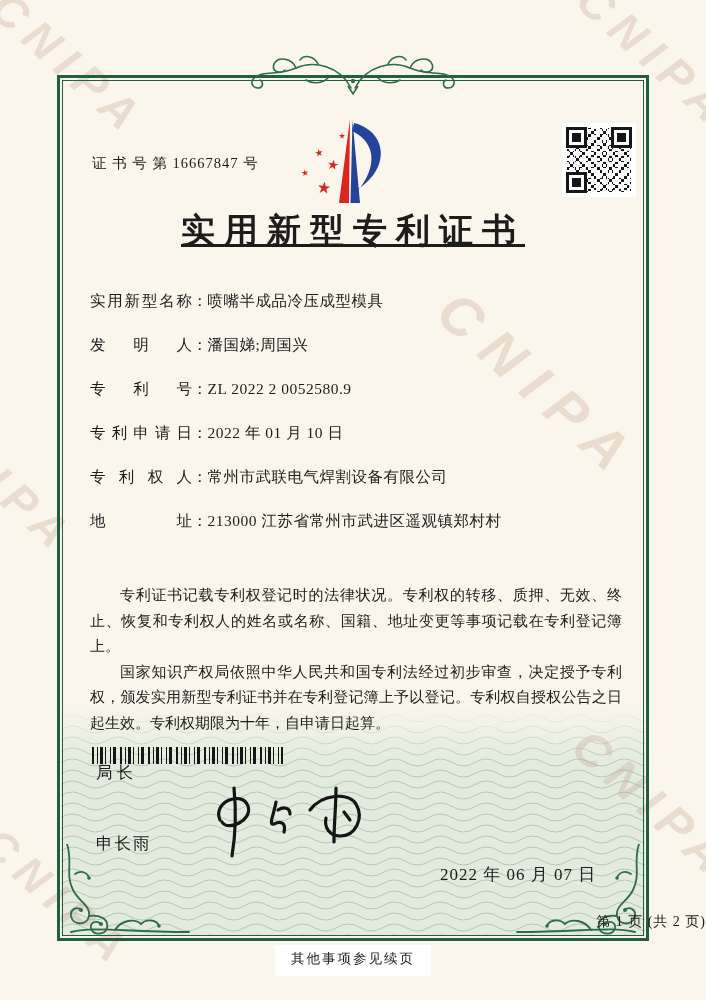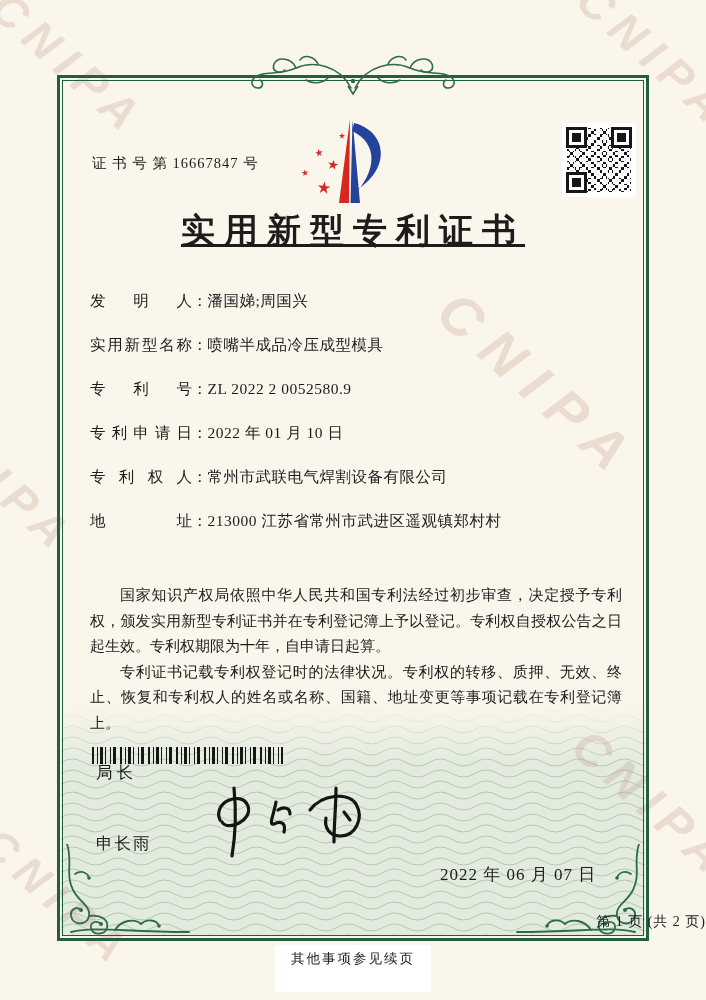--- a/index.html
+++ b/index.html
@@ -69,21 +69,21 @@
       #161616 8px 11px, transparent 11px 13px,
       #161616 13px 14px, transparent 14px 18px,
       #161616 18px 19px, transparent 19px 21px,
       #161616 21px 24px, transparent 24px 28px);}
   .sig-role{left:96px;top:762px;font-size:16.5px;letter-spacing:4px;z-index:6;}
   .sig-name{left:96px;top:833px;font-size:16.5px;letter-spacing:2px;z-index:6;text-align:right;}
   .sig-script{left:198px;top:780px;width:182px;height:84px;z-index:6;}
   .issue-date{left:440px;top:863px;font-size:17px;letter-spacing:1px;z-index:6;}
   .page-num{left:0;right:0;top:913px;text-align:right;font-size:14px;letter-spacing:1px;z-index:6;}
   .continuation{left:50%;top:945px;transform:translateX(-50%);z-index:6;
-    background:#ffffff;padding:5px 16px 24px;font-size:13.5px;letter-spacing:2px;white-space:nowrap;}
+    background:#ffffff;padding:5px 16px 8px;font-size:13.5px;letter-spacing:2px;white-space:nowrap;}
 </style>
 </head>
 <body>
 
 <span class="wm wm1">CNIPA</span>
 <span class="wm wm2">CNIPA</span>
 <span class="wm wm3">CNIPA</span>
 <span class="wm wm4">CNIPA</span>
 <span class="wm wm5">CNIPA</span>
 <span class="wm wm6">CNIPA</span>
@@ -173,42 +173,42 @@
     <div class="qf qf-tl"></div>
     <div class="qf qf-tr"></div>
     <div class="qf qf-bl"></div>
   </div>
 </div>
 
 <div class="abs title">实用新型专利证书</div>
 
 <div class="abs fields">
   <div class="frow">
+    <span class="lbl">实用新型名称</span><span class="colon">：</span><span class="val">喷嘴半成品冷压成型模具</span>
+  </div>
+  <div class="frow">
     <span class="lbl">发明人</span><span class="colon">：</span><span class="val">潘国娣;周国兴</span>
   </div>
   <div class="frow">
-    <span class="lbl">实用新型名称</span><span class="colon">：</span><span class="val">喷嘴半成品冷压成型模具</span>
-  </div>
-  <div class="frow">
     <span class="lbl">专利号</span><span class="colon">：</span><span class="val">ZL 2022 2 0052580.9</span>
   </div>
   <div class="frow">
     <span class="lbl">专利申请日</span><span class="colon">：</span><span class="val">2022 年 01 月 10 日</span>
   </div>
   <div class="frow">
     <span class="lbl">专利权人</span><span class="colon">：</span><span class="val">常州市武联电气焊割设备有限公司</span>
   </div>
   <div class="frow">
     <span class="lbl">地址</span><span class="colon">：</span><span class="val">213000 江苏省常州市武进区遥观镇郑村村</span>
   </div>
 </div>
 
 <div class="abs paras">
+  <p>专利证书记载专利权登记时的法律状况。专利权的转移、质押、无效、终止、恢复和专利权人的姓名或名称、国籍、地址变更等事项记载在专利登记簿上。</p>
   <p>国家知识产权局依照中华人民共和国专利法经过初步审查，决定授予专利权，颁发实用新型专利证书并在专利登记簿上予以登记。专利权自授权公告之日起生效。专利权期限为十年，自申请日起算。</p>
-  <p>专利证书记载专利权登记时的法律状况。专利权的转移、质押、无效、终止、恢复和专利权人的姓名或名称、国籍、地址变更等事项记载在专利登记簿上。</p>
 </div>
 
 <div class="abs barcode"></div>
 
 <div class="abs sig-role">局长</div>
 <div class="abs sig-name">申长雨</div>
 <svg class="abs sig-script" viewBox="0 0 182 84">
   <g stroke="#151515" fill="none" stroke-width="3.2" stroke-linecap="round" stroke-linejoin="round">
     <path d="M22,40 C14,22 44,10 50,26 C55,40 30,52 24,42"></path>
     <path d="M36,8 C38,28 38,52 34,76"></path>

